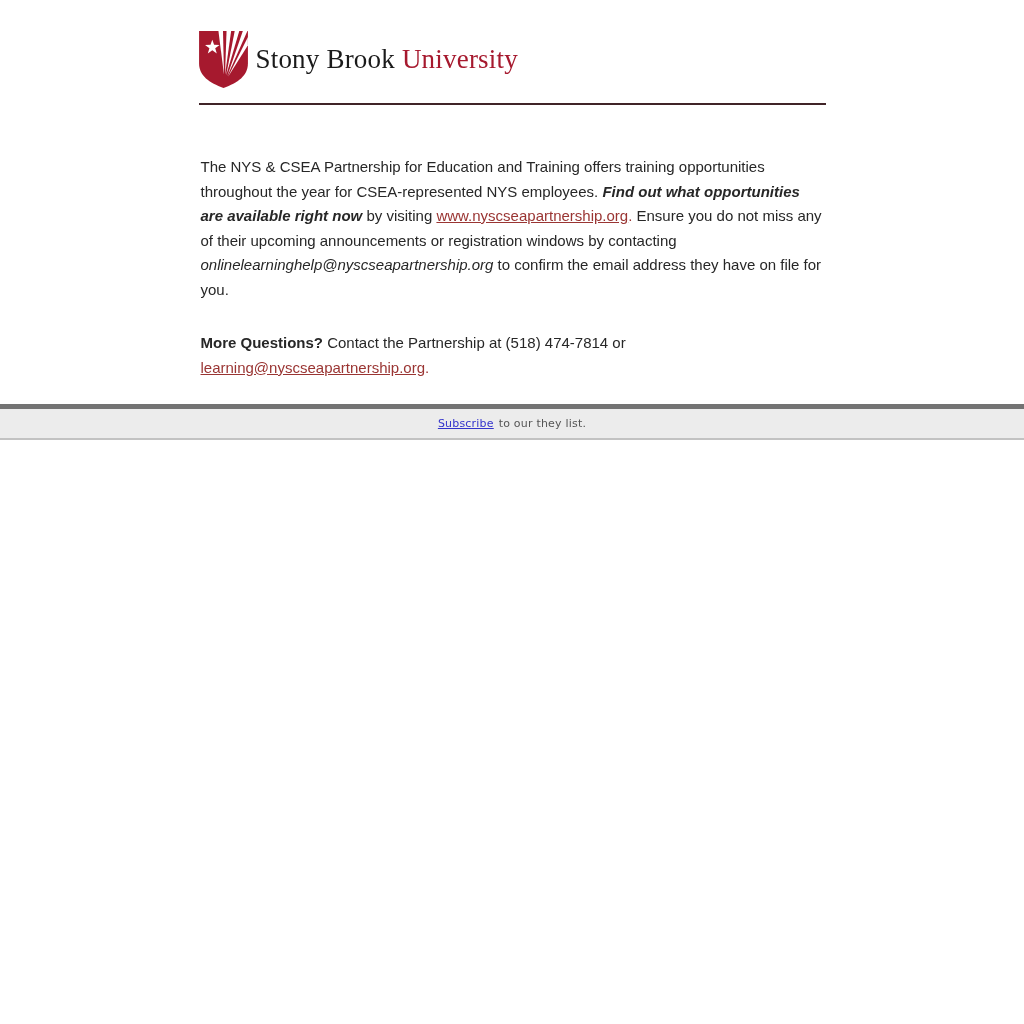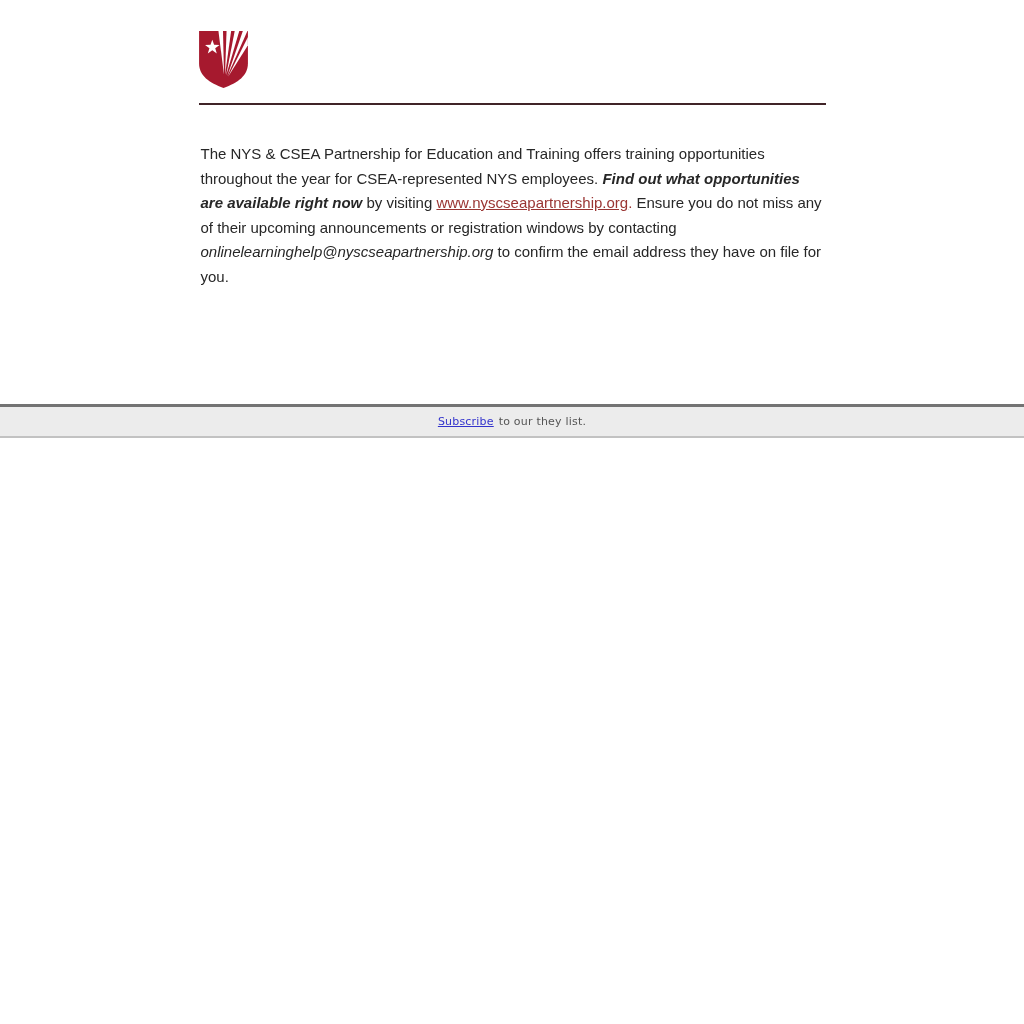--- a/index.html
+++ b/index.html
@@ -40,37 +40,37 @@
     font-size: 24px;
     color: var(--dept-red, #9B1C23);
     padding-top: 2px;
     white-space: nowrap;
   }
   .rule {
     border: 0;
     border-top: 2px solid var(--rule-red, #402428);
     margin: 15px 0 0 0;
   }
-  .email-body { padding-top: 37px; }
+  .email-body { padding-top: 50px; }
   .email-body p {
     margin: 0 0 29px 2px;
     width: 625px;
     font-size: 15px;
     line-height: 24.5px;
     color: var(--text, #272727);
   }
   .run-bolditalic { font-weight: bold; font-style: italic; }
   .run-bold { font-weight: bold; }
   .run-italic { font-style: italic; }
   .run-link { color: var(--link-red, #9A3533); text-decoration: underline; cursor: pointer; }
   .run-red { color: var(--link-red, #9A3533); }
   .subscribe-bar {
     height: 29px;
     background: var(--footer-bg, #ECECEC);
-    border-top: 3px solid #737373;
+    border-top: 5px solid #737373;
     border-bottom: 2px solid var(--footer-border, #C2C2C2);
     display: flex;
     align-items: center;
     justify-content: center;
     gap: 5px;
     font-family: "DejaVu Sans", sans-serif;
     font-size: 11px;
     letter-spacing: 0.2px;
     color: var(--footer-text, #555555);
   }
@@ -97,27 +97,32 @@
           <path d="M0,0 H48 V32 C48,44 38,51 24,56 C10,51 0,44 0,32 Z" fill="var(--brand-red, #A6192E)"></path>
           <g clip-path="url(#shieldClip)" fill="#ffffff">
             <polygon points="19,0 23.5,0 24.5,43"></polygon>
             <polygon points="27,0 31.5,0 25.5,43"></polygon>
             <polygon points="35,0 39.5,0 26.5,44"></polygon>
             <polygon points="43,0 47.5,0 27.5,45"></polygon>
             <polygon points="48,6 48,14 28.5,45"></polygon>
           </g>
           <polygon fill="#ffffff" points="13,8.5 14.76,13.57 20.13,13.68 15.85,16.93 17.41,22.07 13,19 8.59,22.07 10.15,16.93 5.87,13.68 11.24,13.57"></polygon>
         </svg>
+        <div class="wordmark">
+          <span class="wm-black">Stony Brook</span>
+          <span class="wm-red">University</span>
+        </div>
       </div>
     </header>
 
     <hr class="rule">
 
     <main class="email-body">
       <p><span>The NYS &amp; CSEA Partnership for Education and Training offers training opportunities throughout the year for CSEA-represented NYS employees. </span><span class="run-bolditalic">Find out what opportunities are available right now</span><span> by visiting </span><a href="#" class="run-link">www.nyscseapartnership.org</a><span class="run-red">.</span><span> Ensure you do not miss any of their upcoming announcements or registration windows by contacting </span><span class="run-italic">onlinelearninghelp@nyscseapartnership.org</span><span> to confirm the email address they have on file for you.</span></p>
+      <p><span class="run-bold">More Questions?</span><span> Contact the Partnership at (518) 474-7814 or </span><a href="#" class="run-link">learning@nyscseapartnership.org</a><span class="run-red">.</span></p>
     </main>
 
   </div>
 </div>
 
 <footer class="subscribe-bar">
   <a href="#">Subscribe</a>
   <span>to our they list.</span>
 </footer>
 

